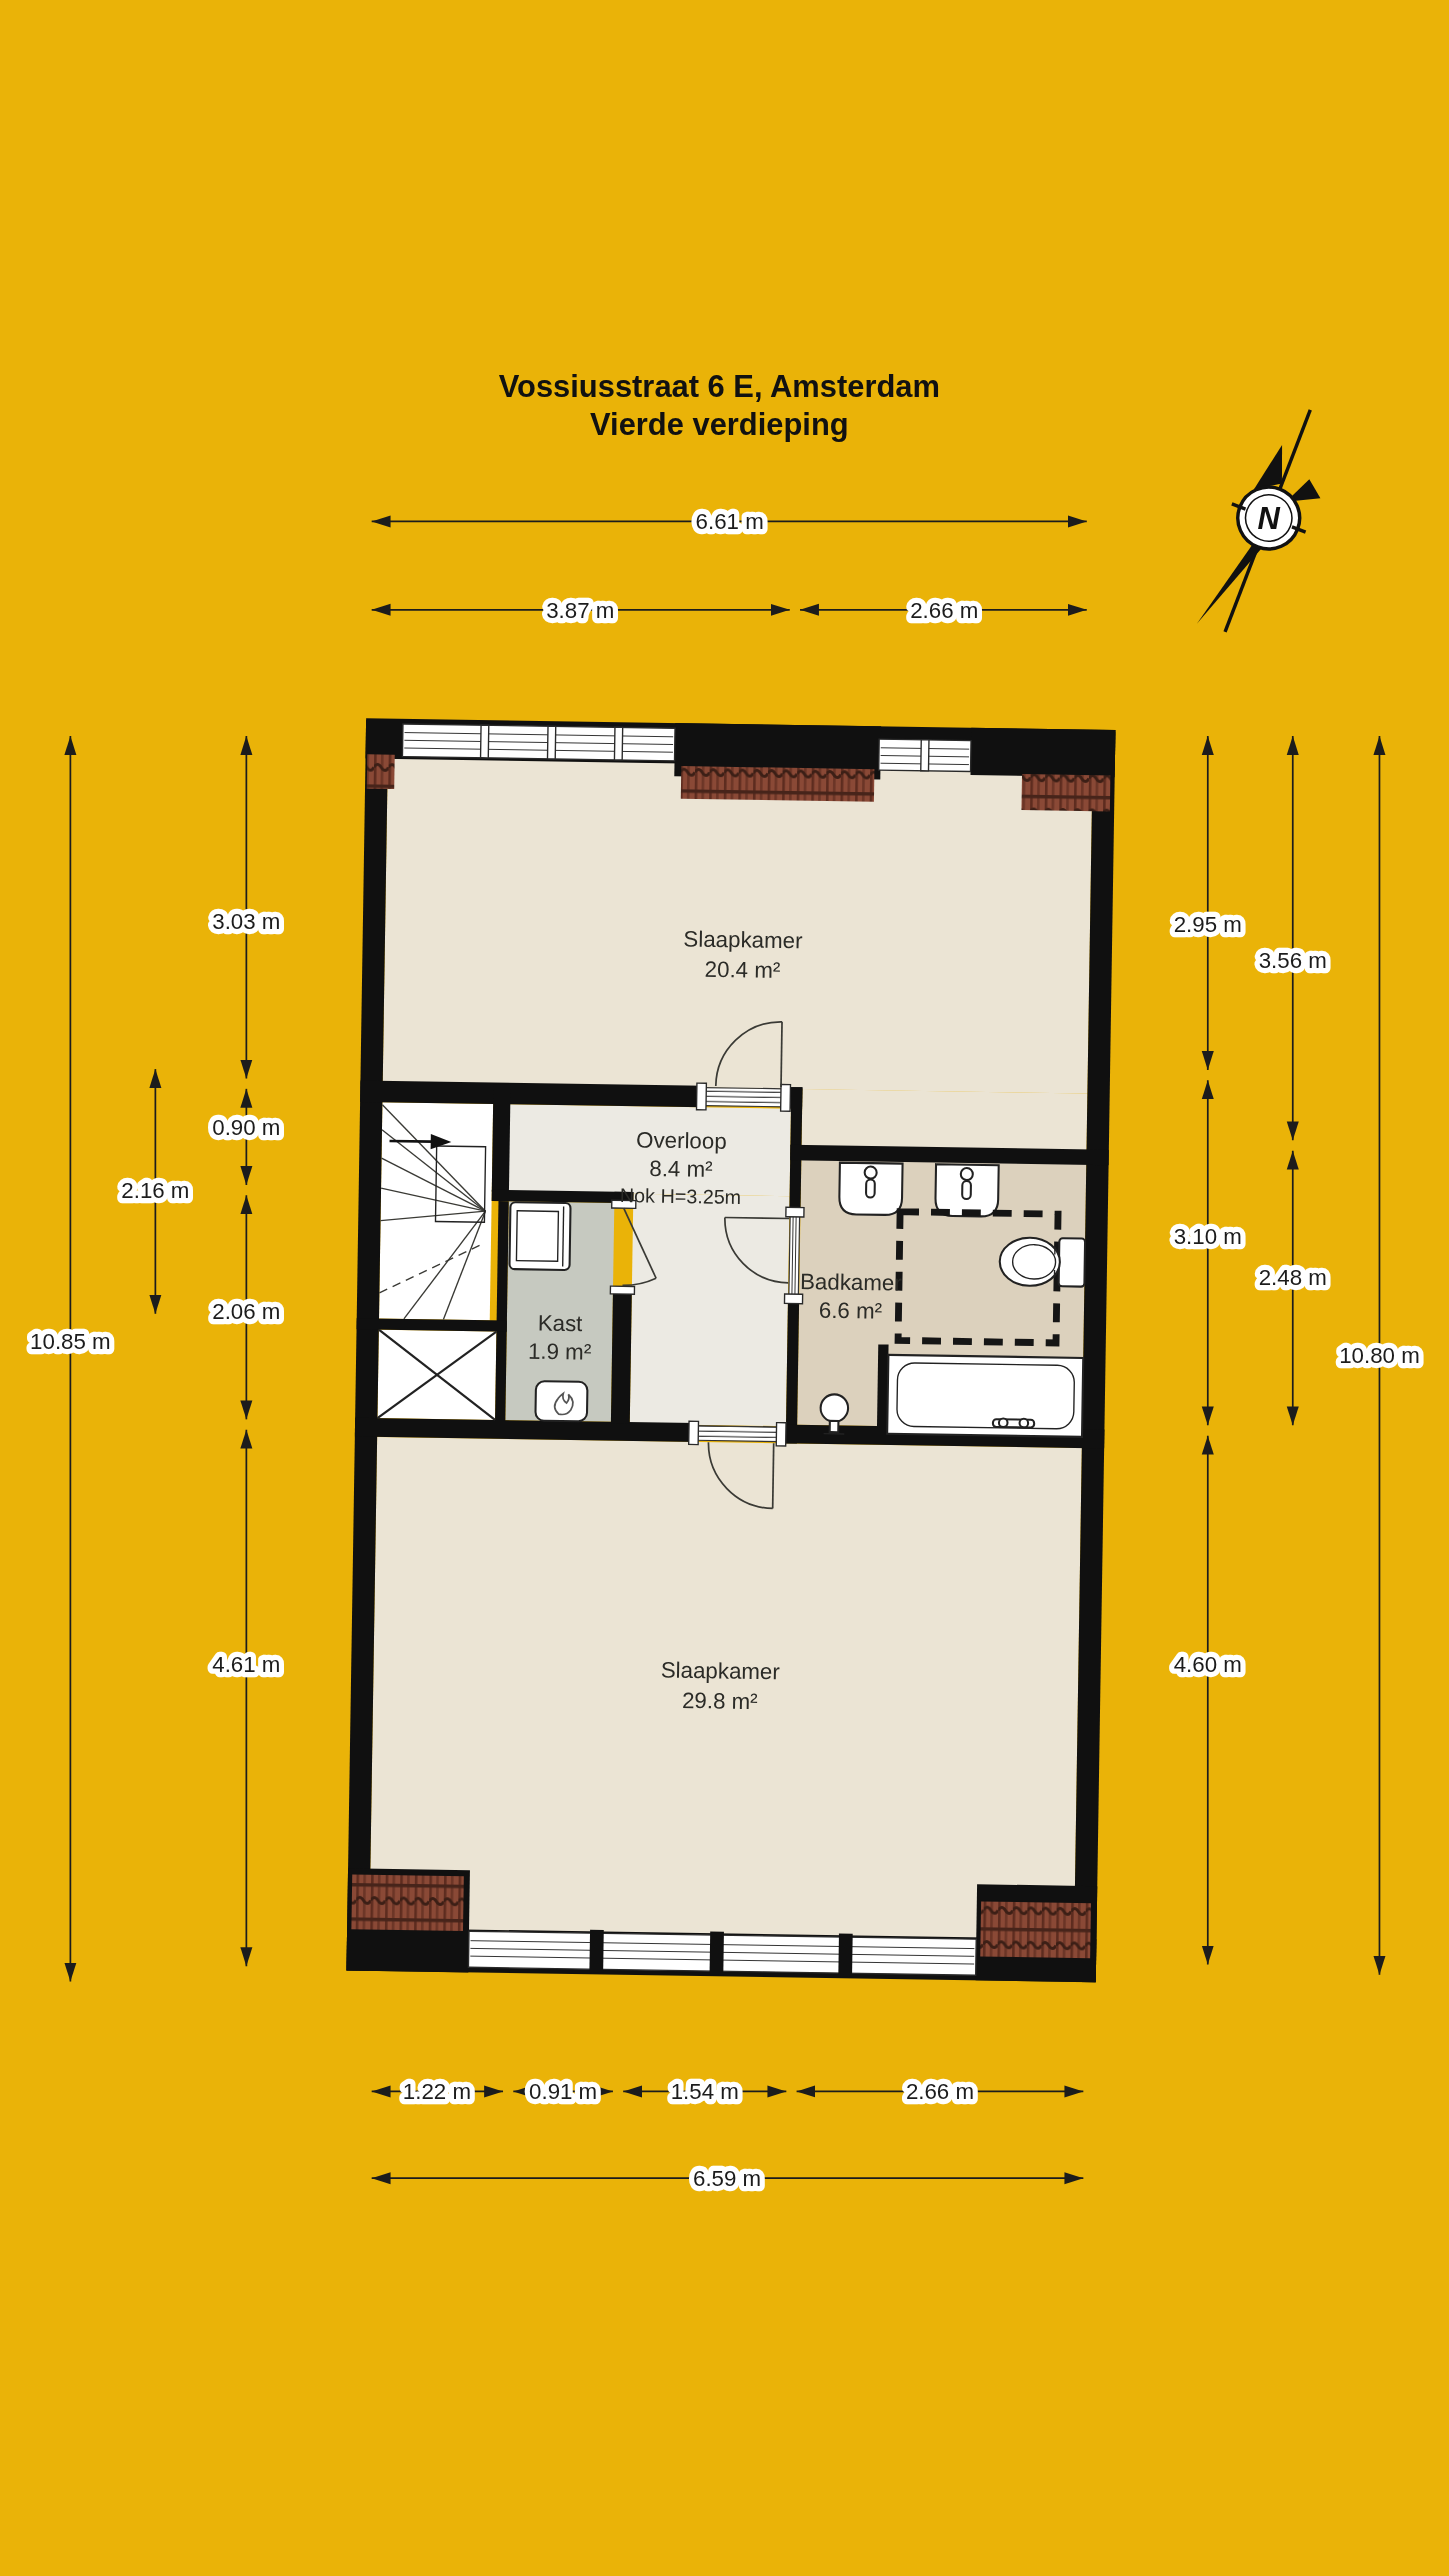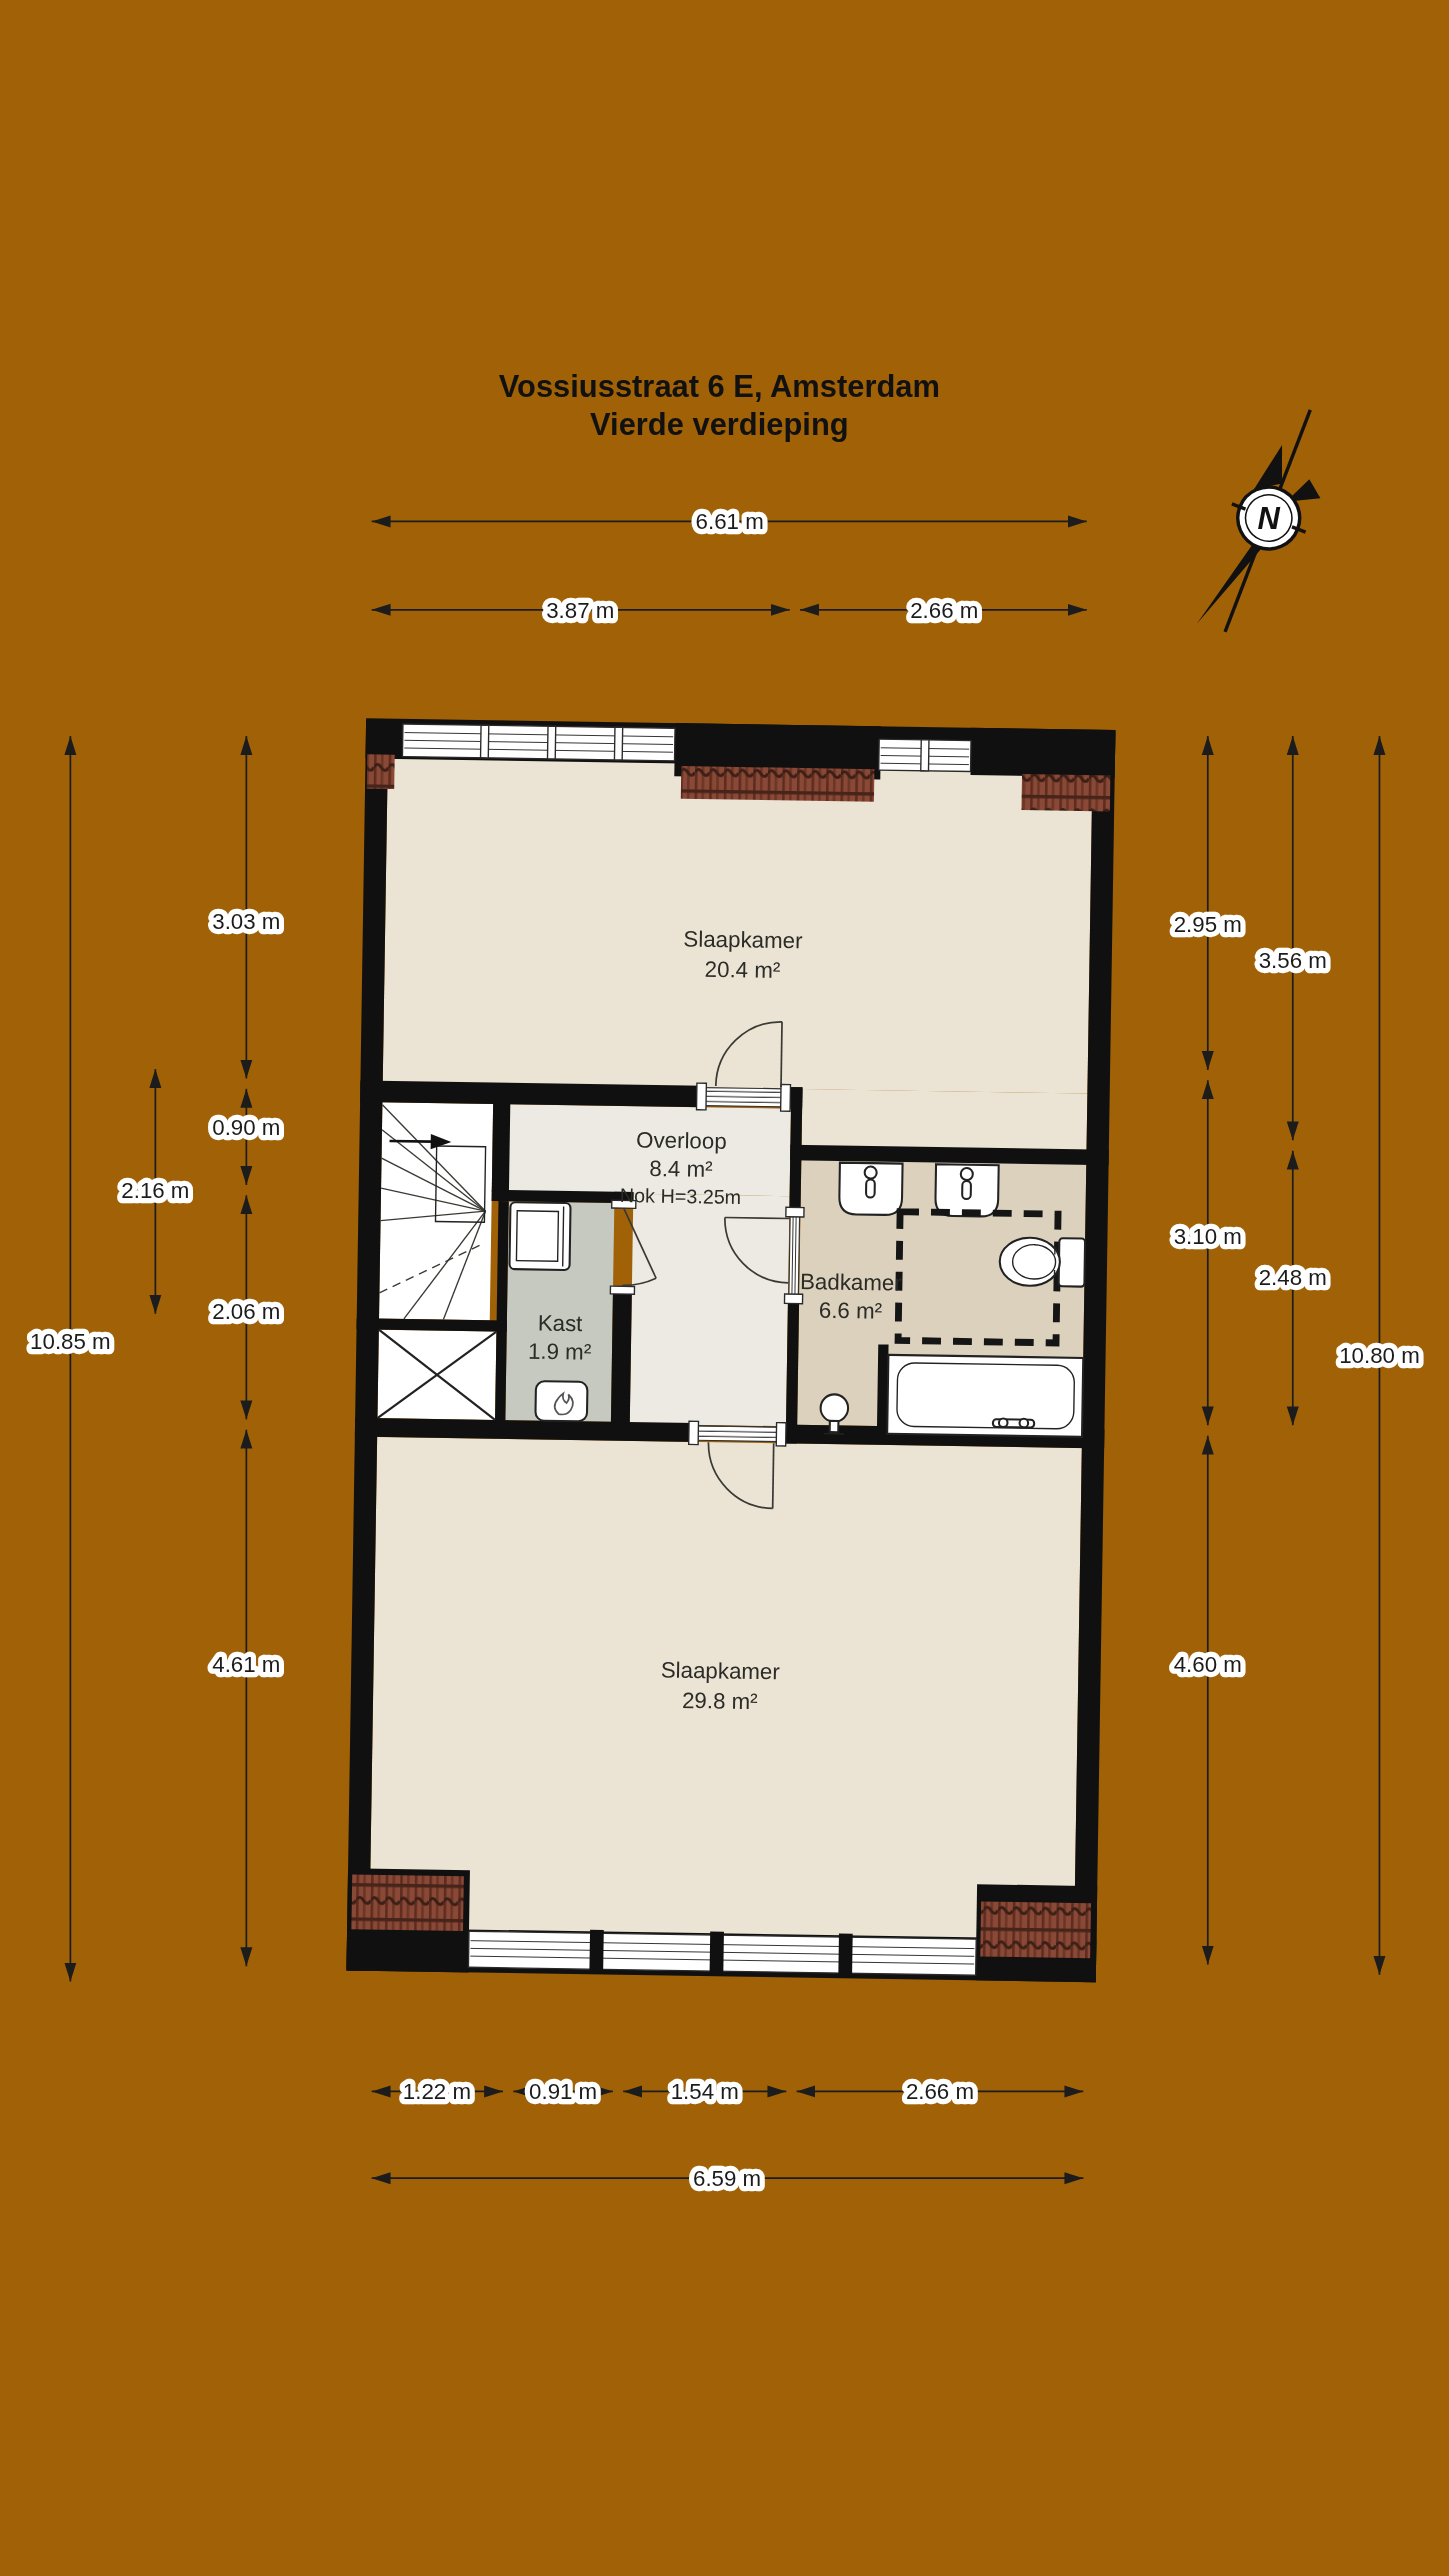--- a/index.html
+++ b/index.html
@@ -1,16 +1,16 @@
 <!DOCTYPE html>
 <html style="font-size:13.7px"><head>
 <meta charset="utf-8">
 <style>
   html,body{margin:0;padding:0;background:#ffffff;}
-  .page{position:relative;width:1449px;height:2576px;background:#a16207;overflow:hidden;
+  .page{position:relative;width:1449px;height:2576px;background:#eab308;overflow:hidden;
         font-family:"Liberation Sans", sans-serif;}
   svg{display:block;}
   text{font-family:"Liberation Sans", sans-serif;}
   .title-text{font-size:36px;font-weight:bold;fill:#111111;}
   .dim-label{font-size:26px;fill:#1c1c1c;paint-order:stroke;stroke:#ffffff;stroke-width:12px;
              stroke-linejoin:round;}
   .room-label{font-size:26px;fill:#2b2b27;}
   .room-note{font-size:23px;fill:#2b2b27;}
   .dim-line{stroke:#1c1c1c;stroke-width:2;}
   .wall{fill:#101010;}

